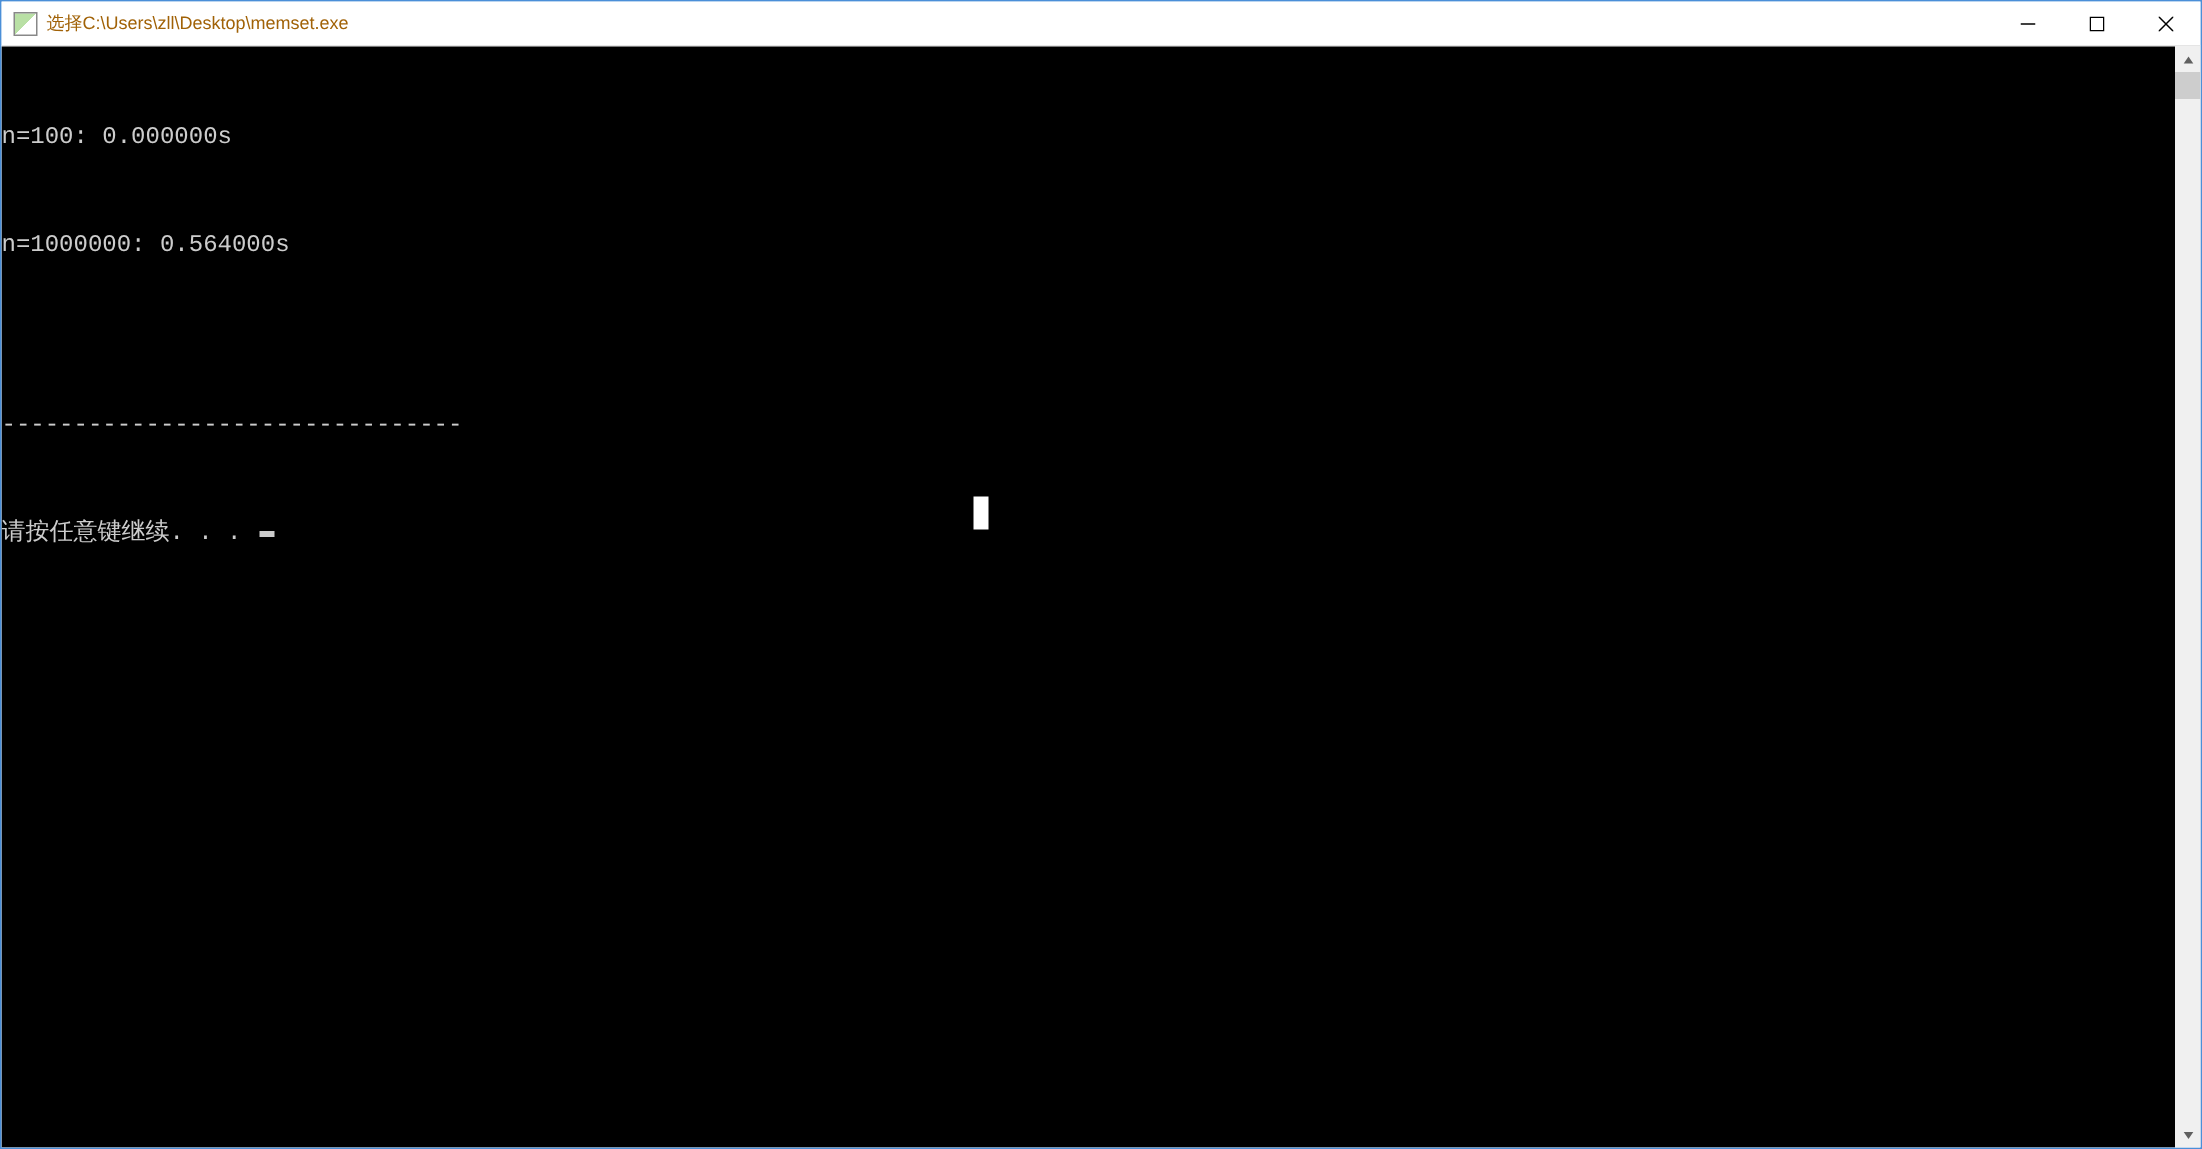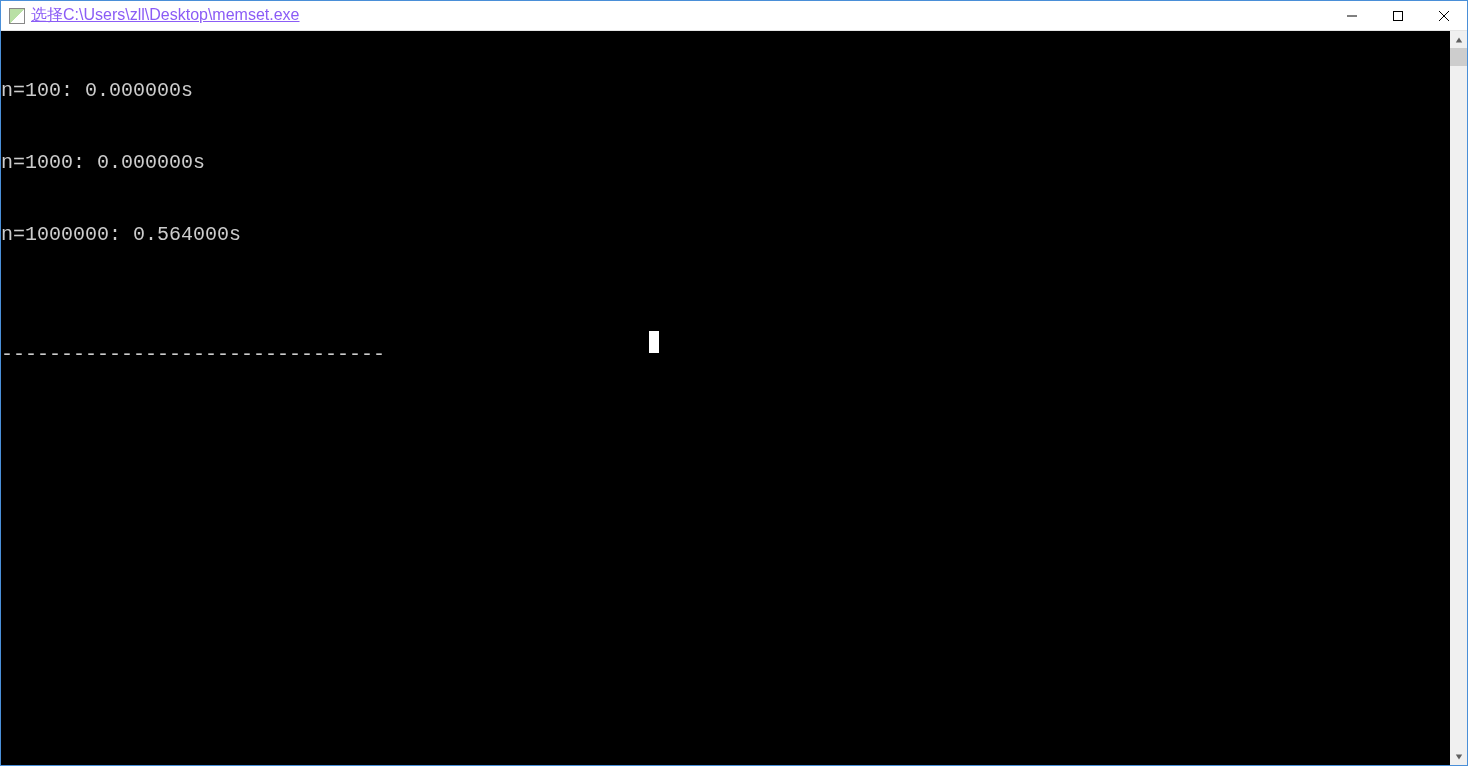--- a/index.html
+++ b/index.html
@@ -21,24 +21,23 @@
     .titlebar-icon {
       width: 16px;
       height: 16px;
       margin-left: 8px;
       margin-right: 6px;
       display: inline-block;
       border: 1px solid #888;
       background: linear-gradient(135deg, #b9e0a5 0%, #b9e0a5 50%, #ffffff 50%, #ffffff 100%);
     }
     .titlebar-title {
-      font-size: 16px;
-      color: #8b5cf6;
+      font-size: 12px;
+      color: #a16207;
       flex: 0 0 auto;
-      text-decoration: underline;
     }
     .titlebar-spacer { flex: 1; }
     .titlebar-controls {
       display: flex;
       height: 100%;
     }
     .titlebar-btn {
       width: 46px;
       height: 100%;
       display: flex;
@@ -56,21 +55,21 @@
     .client-area {
       position: relative;
       height: calc(100% - 30px);
       display: flex;
     }
     .console {
       flex: 1;
       background: #000000;
       color: #cccccc;
       font-family: "NSimSun", "SimSun", "Consolas", "Courier New", monospace;
-      font-size: 20px;
+      font-size: 16px;
       line-height: 24px;
       white-space: pre;
       overflow: hidden;
       position: relative;
       padding: 0;
     }
     .console-line {
       display: block;
     }
     .cursor {
@@ -146,24 +145,24 @@
           <line x1="0" y1="0" x2="10" y2="10" stroke="currentColor" stroke-width="1"></line>
           <line x1="10" y1="0" x2="0" y2="10" stroke="currentColor" stroke-width="1"></line>
         </svg>
     </button>
   </div>
 </div>
 
 <div class="client-area">
   <div class="console">
     <span class="console-line">n=100: 0.000000s</span>
-    <span class="console-line">n=1000: 0.000000s</span>
     <span class="console-line">n=1000000: 0.564000s</span>
     <span class="console-line"></span>
     <span class="console-line">--------------------------------</span>
+    <span class="console-line"><span>请按任意键继续. . . </span><span class="cursor"></span></span>
     <div class="mouse-cursor"></div>
   </div>
   <div class="scrollbar">
     <button class="scroll-arrow">
       <svg viewBox="0 0 10 10" width="8" height="8">
           <polygon points="5,2 9,8 1,8" fill="#606060"></polygon>
         </svg>
     </button>
     <div class="scroll-track">
       <div class="scroll-thumb"></div>

